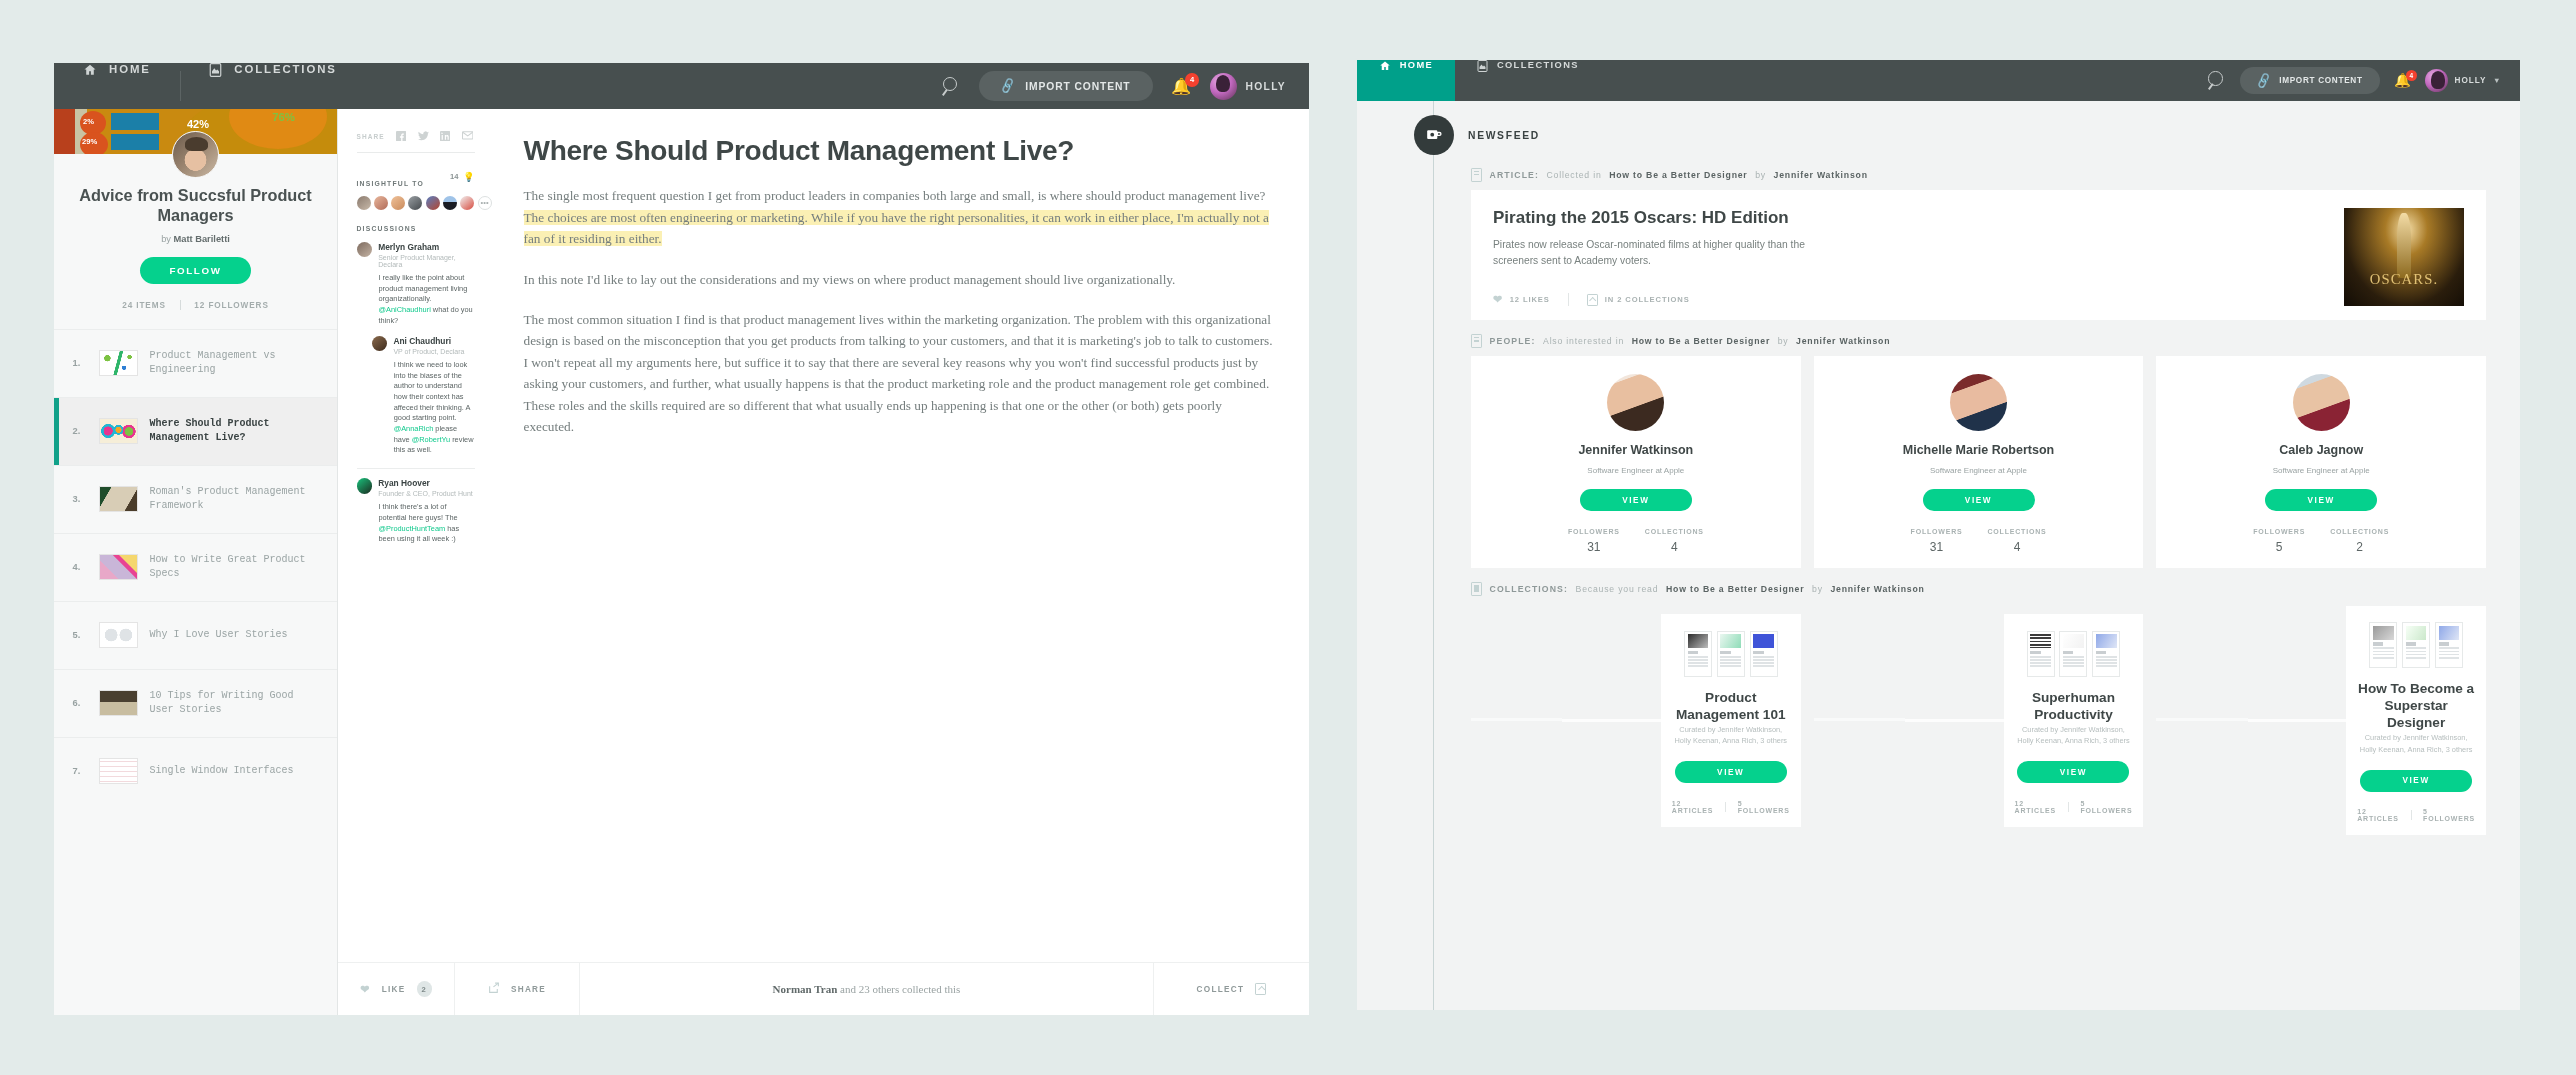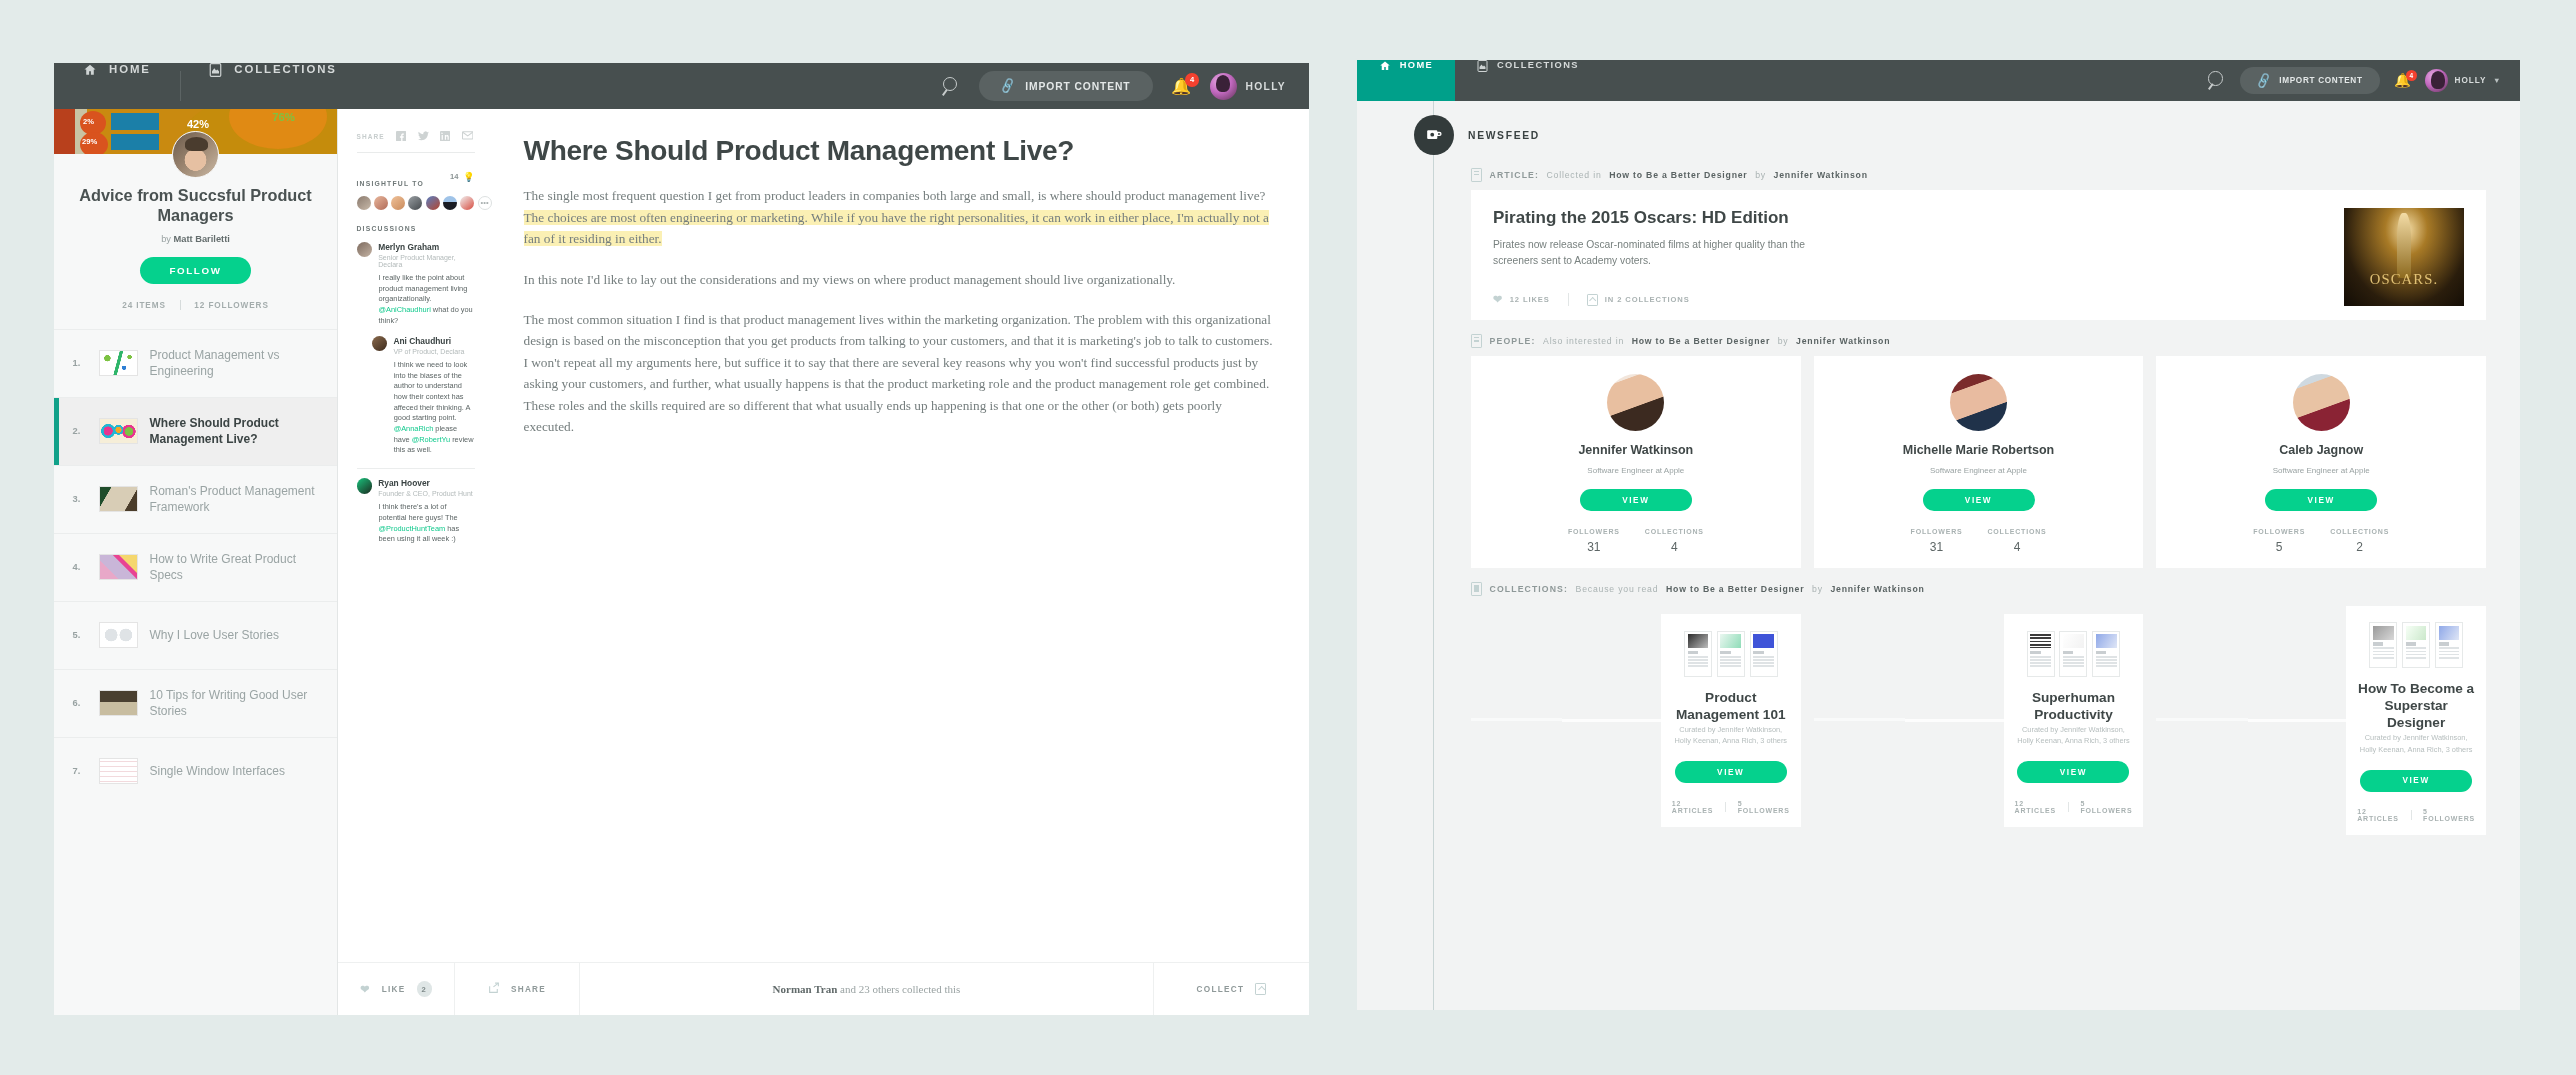--- a/index.html
+++ b/index.html
@@ -88,21 +88,21 @@
         display:flex; justify-content:center; align-items:center; gap:14px; }
   .coll-stats .sep { width:0.5px; height:9.8px; background:#d6dbdb; }
 
   .coll-list { flex:1; overflow:hidden; }
   .coll-item { display:flex; align-items:center; gap:12px; padding:12px 14px 12px 18.5px;
         border-top:0.5px solid #ebeded; position:relative; cursor:pointer; min-height:68px; }
   .coll-item.active { background:#efefef; }
   .coll-item.active::before { content:""; position:absolute; left:0; top:0; bottom:0; width:4.9px; background:#10a189; }
   .ci-num { font-size:9.3px; color:#98a2a2; font-weight:700; width:14px; flex:none; }
   .ci-thumb { width:39px; height:26px; flex:none; background:#ddd; border:0.5px solid #e4e4e4; overflow:hidden; position:relative; }
-  .ci-label { font-size:12px; color:#9aa4a4; line-height:1.38; }
+  .ci-label { font-size:10px; color:#9aa4a4; line-height:1.38;font-family:Liberation Mono, monospace; }
   .coll-item.active .ci-label { color:#3b4444; font-weight:700; }
   .t1 { background:#fff; background-image: linear-gradient(105deg, transparent 45%, #2fb56a 46% 53%, transparent 54%),
         radial-gradient(circle at 20% 30%, #7cc242 0 9%, transparent 10%), radial-gradient(circle at 65% 70%, #2f7fd4 0 7%, transparent 8%),
         radial-gradient(circle at 80% 25%, #7cc242 0 6%, transparent 7%); }
   .t2 { background: linear-gradient(90deg,#f4e6c8,#f7f0dd);
         background-image: radial-gradient(circle at 22% 50%, #e8358e 0 14%, #21b7d4 15% 22%, transparent 23%),
         radial-gradient(circle at 50% 45%, #f5a623 0 13%, #21b7d4 14% 21%, transparent 22%),
         radial-gradient(circle at 78% 52%, #7cc242 0 13%, #e8358e 14% 21%, transparent 22%), linear-gradient(#f6eed8,#f6eed8); }
   .t3 { background: linear-gradient(160deg,#2b3b2e 0 20%, #caa97a 21% 70%, #3c3228 71%);
         background-image: linear-gradient(120deg,#1f4d2b 0 22%, #d8cdb6 23% 75%, #4a3c2a 76%); }

